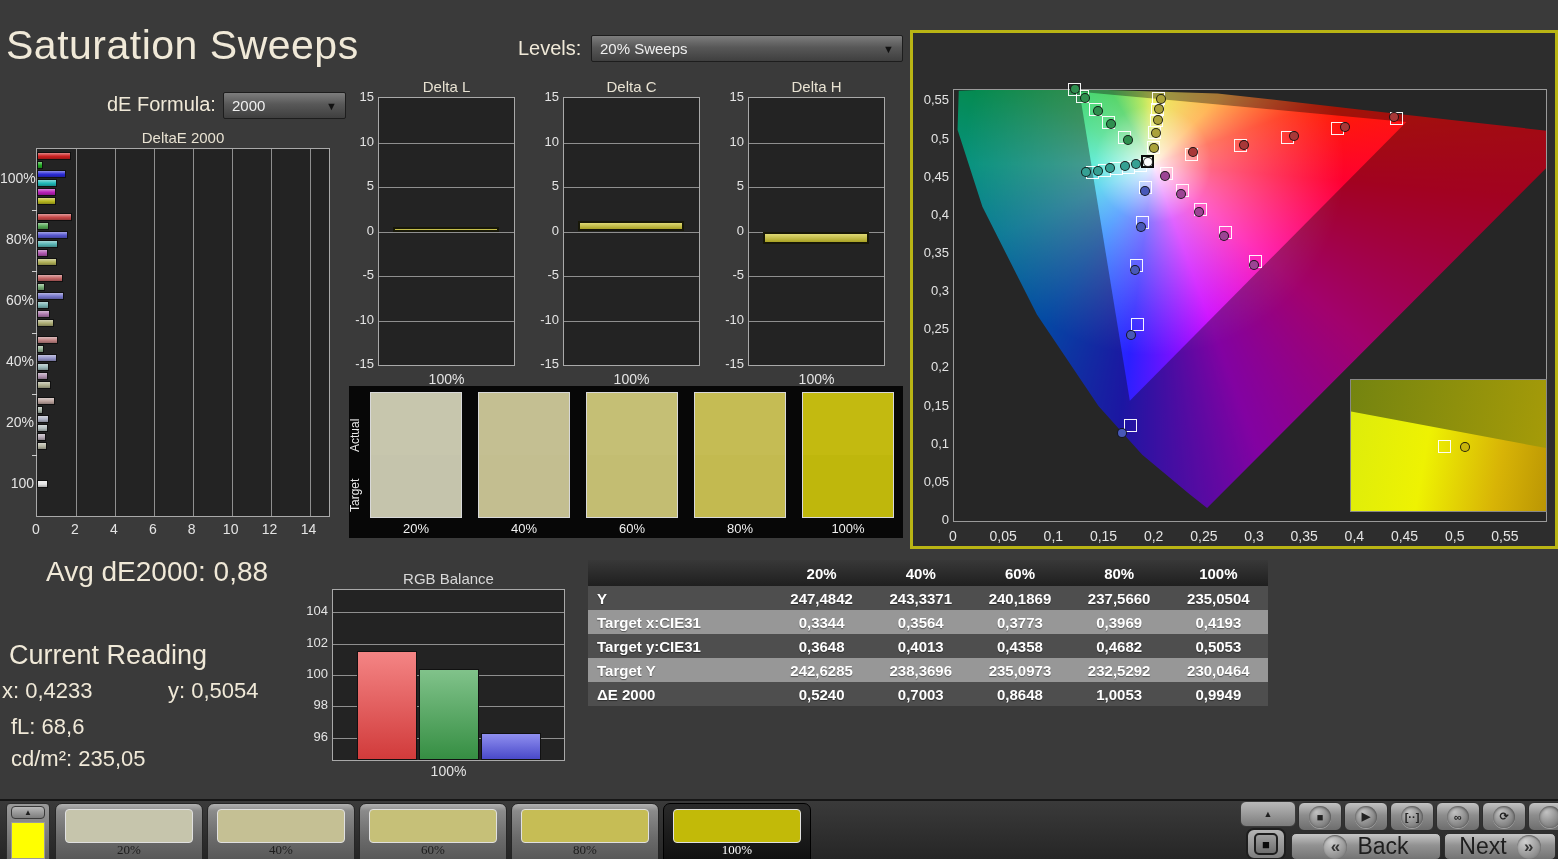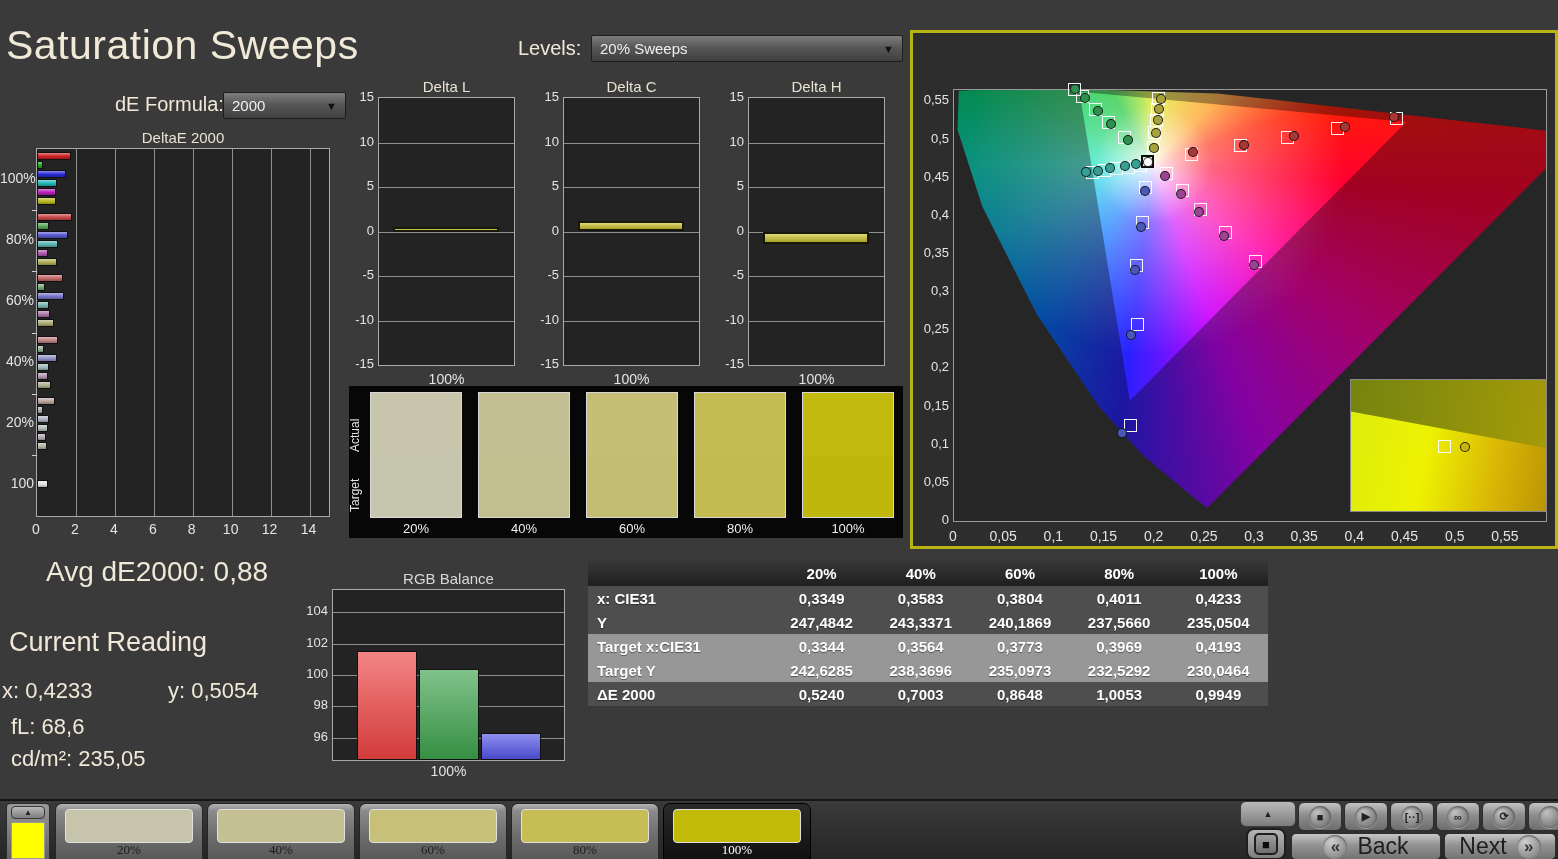--- a/index.html
+++ b/index.html
@@ -67,21 +67,21 @@
   .bigstop { position:absolute; left:1246px; top:27px; width:40px; height:32px; background:linear-gradient(#b5b5b5,#7e7e7e); border:2px solid #1e1e1e; border-radius:8px; display:flex; align-items:center; justify-content:center; }
   .bigstop .inner { width:24px; height:22px; border:2px solid #1e1e1e; border-radius:5px; background:linear-gradient(#9f9f9f,#6f6f6f); display:flex; align-items:center; justify-content:center; color:#0c0c0c; font-size:13px; }
 </style>
 </head>
 <body>
 
 <div class="screen">
 
   <div class="page-title cream">Saturation Sweeps</div>
 
-  <div class="ctl-label cream" style="left:107px; top:93px;margin-left:8px;">dE Formula:</div>
+  <div class="ctl-label cream" style="left:107px; top:93px;">dE Formula:</div>
   <div class="dropdown" style="left:223px; top:92px; width:123px; height:27px;">
     <span>2000</span>
     <span class="arrow">▼</span>
   </div>
 
   <div class="ctl-label cream" style="left:518px; top:37px;">Levels:</div>
   <div class="dropdown" style="left:591px; top:35px; width:312px; height:27px;">
     <span>20% Sweeps</span>
     <span class="arrow">▼</span>
   </div>
@@ -330,21 +330,21 @@
         <div class="xtick" style="position: absolute; width: 40px; left: 321.017px; top: 495px;">0,3</div>
         <div class="xtick" style="position: absolute; width: 40px; left: 371.186px; top: 495px;">0,35</div>
         <div class="xtick" style="position: absolute; width: 40px; left: 421.356px; top: 495px;">0,4</div>
         <div class="xtick" style="position: absolute; width: 40px; left: 471.525px; top: 495px;">0,45</div>
         <div class="xtick" style="position: absolute; width: 40px; left: 521.695px; top: 495px;">0,5</div>
         <div class="xtick" style="position: absolute; width: 40px; left: 571.864px; top: 495px;">0,55</div>
       </div>
   </div>
 
   <div class="stat-big cream" style="left:46px; top:556px;">Avg dE2000: 0,88</div>
-  <div class="stat-med cream" style="left:9px; top:627px;">Current Reading</div>
+  <div class="stat-med cream" style="left:9px; top:640px;">Current Reading</div>
   <div class="stat-sm cream" style="left:2px; top:678px;">x: 0,4233</div>
   <div class="stat-sm cream" style="left:168px; top:678px;">y: 0,5054</div>
   <div class="stat-sm cream" style="left:11px; top:714px;">fL: 68,6</div>
   <div class="stat-sm cream" style="left:11px; top:746px;">cd/m²: 235,05</div>
 
   <div class="chart-title" style="left:332px; top:570px; width:233px; color:#d8d8d8;">RGB Balance</div>
   <div class="plot" id="rgbPlot" style="left:332px; top:589px; width:233px; height:172px;">
       <div class="hgrid" style="top: 22.037px;"></div>
       <div class="hgrid" style="top: 53.5185px;"></div>
       <div class="hgrid" style="top: 85px;"></div>
@@ -369,43 +369,43 @@
           <th></th>
           <th>20%</th>
           <th>40%</th>
           <th>60%</th>
           <th>80%</th>
           <th>100%</th>
         </tr>
       </thead>
     <tbody id="resBody">
         <tr class="dark">
-          <td class="lbl">x: CIE31</td>
-          <td>0,3349</td>
-          <td>0,3583</td>
-          <td>0,3804</td>
-          <td>0,4011</td>
-          <td>0,4233</td>
-        </tr>
-        <tr class="dark">
           <td class="lbl">Y</td>
           <td>247,4842</td>
           <td>243,3371</td>
           <td>240,1869</td>
           <td>237,5660</td>
           <td>235,0504</td>
         </tr>
         <tr class="lite">
           <td class="lbl">Target x:CIE31</td>
           <td>0,3344</td>
           <td>0,3564</td>
           <td>0,3773</td>
           <td>0,3969</td>
           <td>0,4193</td>
         </tr>
+        <tr class="dark">
+          <td class="lbl">Target y:CIE31</td>
+          <td>0,3648</td>
+          <td>0,4013</td>
+          <td>0,4358</td>
+          <td>0,4682</td>
+          <td>0,5053</td>
+        </tr>
         <tr class="lite">
           <td class="lbl">Target Y</td>
           <td>242,6285</td>
           <td>238,3696</td>
           <td>235,0973</td>
           <td>232,5292</td>
           <td>230,0464</td>
         </tr>
         <tr class="dark">
           <td class="lbl">ΔE 2000</td>

